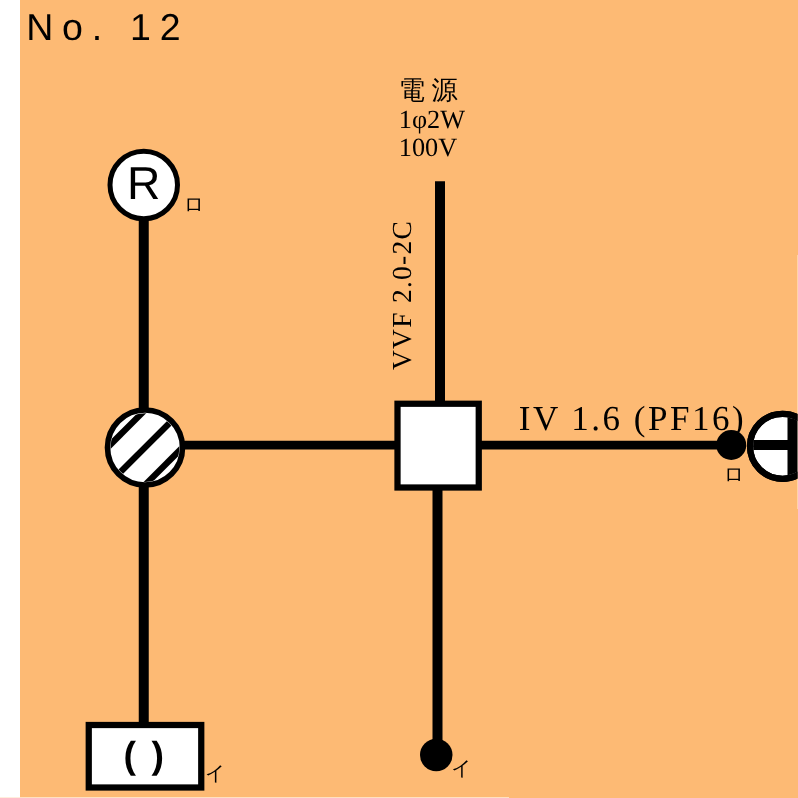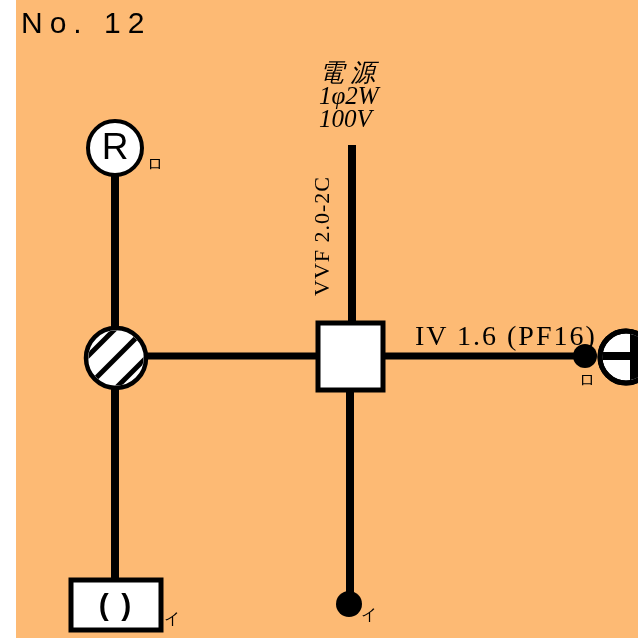--- a/index.html
+++ b/index.html
@@ -14,21 +14,21 @@
   }
   .canvas svg{position:absolute;left:0;top:0;}
   .txt{position:absolute;white-space:nowrap;color:#000;}
   .title{
     left:5px;top:6px;
     font-family:"Liberation Sans", sans-serif;
     font-size:30px;letter-spacing:7px;
   }
   .power{
     left:303px;top:61px;
-    font-size:25px;line-height:23px;font-style:italic;
+    font-size:21px;line-height:23px;
   }
   .power div{white-space:nowrap;}
   .vvf{
     left:306px;top:236px;
     font-size:22px;letter-spacing:1px;
     transform:translate(-50%,-50%) rotate(-90deg);
   }
   .iv{
     left:399px;top:320px;
     font-size:28px;letter-spacing:2px;

